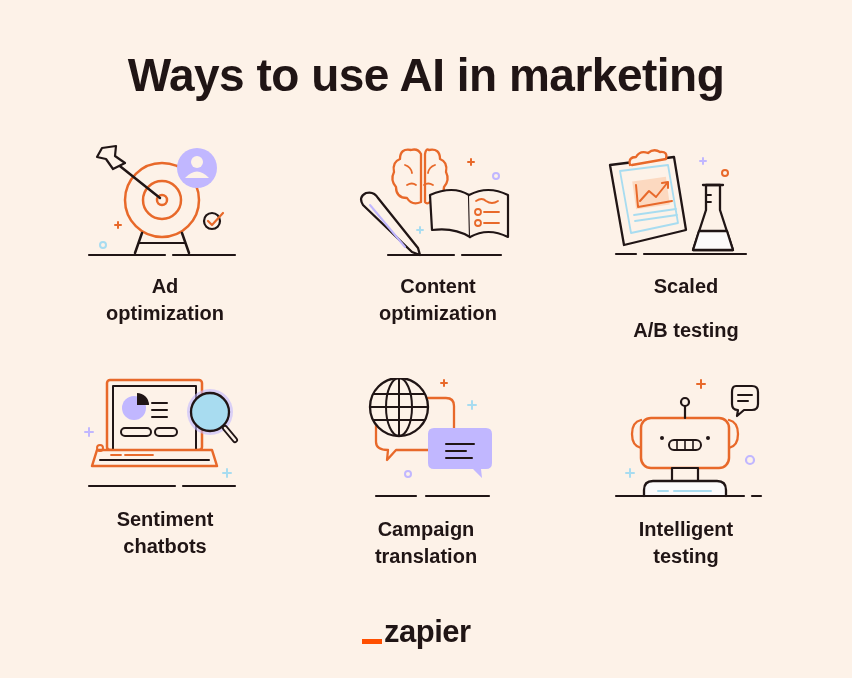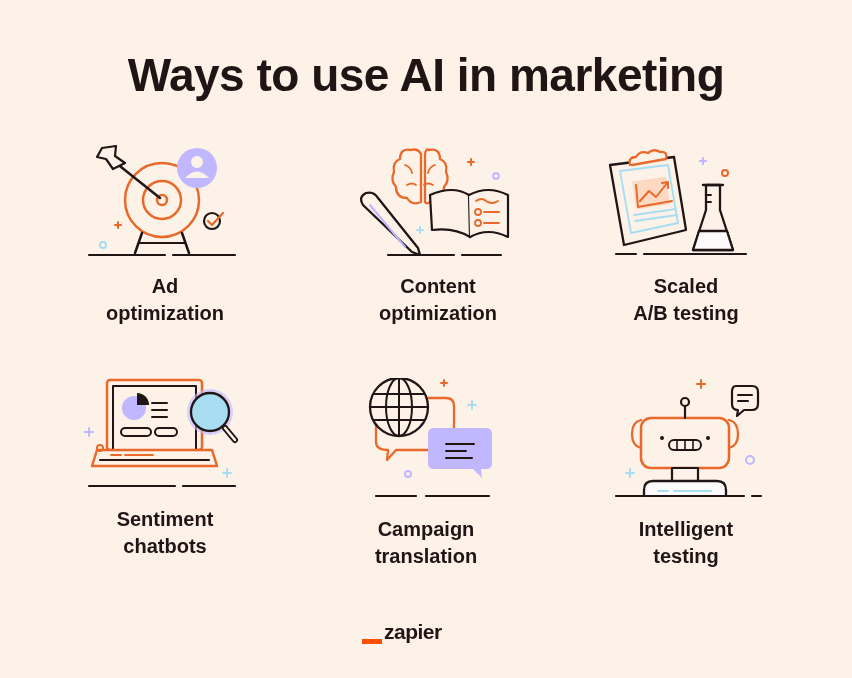--- a/index.html
+++ b/index.html
@@ -14,21 +14,21 @@
   .cell { position:absolute; width:260px; height:210px; }
   .cell svg { position:absolute; left:0; top:0; }
   .label {
     position:absolute; left:0; width:260px; text-align:center;
     font-size:20px; font-weight:bold; line-height:28px; color:#201515;
   }
   .logo {
     position:absolute; left:362px; top:610px; height:40px; display:flex; align-items:flex-end;
   }
   .logo-bar { width:20px; height:5px; background:#ff4f00; margin-right:2px; margin-bottom:6px; }
-  .logo-text { font-size:21px; font-weight:bold; letter-spacing:-0.5px; color:#201515; line-height:36px; }
+  .logo-text { font-size:31px; font-weight:bold; letter-spacing:-0.5px; color:#201515; line-height:36px; }
 </style>
 </head>
 <body>
 
 <div class="title">Ways to use AI in marketing</div>
 
 <div class="cell" style="left:35px;top:135px;">
   <svg width="260" height="130" fill="none" stroke-linecap="round" stroke-linejoin="round">
     <circle cx="127" cy="65" r="37" stroke="#e8692a" stroke-width="2.5"></circle>
     <circle cx="127" cy="65" r="19" stroke="#e8692a" stroke-width="2.5"></circle>
@@ -94,21 +94,21 @@
     <line x1="147" y1="50" x2="167" y2="50" stroke="#201515" stroke-width="2.3"></line>
     <line x1="150" y1="60" x2="155" y2="60" stroke="#201515" stroke-width="1.8"></line>
     <line x1="150" y1="67" x2="155" y2="67" stroke="#201515" stroke-width="1.8"></line>
     <line x1="144" y1="26" x2="150" y2="26" stroke="#c1b7ff" stroke-width="2"></line>
     <line x1="147" y1="23" x2="147" y2="29" stroke="#c1b7ff" stroke-width="2"></line>
     <circle cx="169" cy="38" r="3" stroke="#e8692a" stroke-width="2"></circle>
     <line x1="60" y1="119" x2="80" y2="119" stroke="#201515" stroke-width="2.2"></line>
     <line x1="88" y1="119" x2="190" y2="119" stroke="#201515" stroke-width="2.2"></line>
   </svg>
   <div class="label" style="top:137px;">Scaled</div>
-  <div class="label" style="top:164px;">A/B testing</div>
+  <div class="label" style="top:181px;">A/B testing</div>
 </div>
 
 <div class="cell" style="left:35px;top:368px;">
   <svg width="260" height="130" fill="none" stroke-linecap="round" stroke-linejoin="round">
     <rect x="72" y="12" width="95" height="70" rx="3" stroke="#e8692a" stroke-width="2.5" fill="#fdf2e8"></rect>
     <rect x="78" y="18" width="83" height="64" stroke="#201515" stroke-width="2" fill="#fdf2e8"></rect>
     <path d="M62 82 L177 82 L182 98 L57 98 Z" stroke="#e8692a" stroke-width="2.5" fill="#fdf2e8"></path>
     <line x1="65" y1="92" x2="174" y2="92" stroke="#201515" stroke-width="2"></line>
     <line x1="76" y1="87" x2="86" y2="87" stroke="#e8692a" stroke-width="1.8"></line>
     <line x1="90" y1="87" x2="118" y2="87" stroke="#e8692a" stroke-width="1.8"></line>

